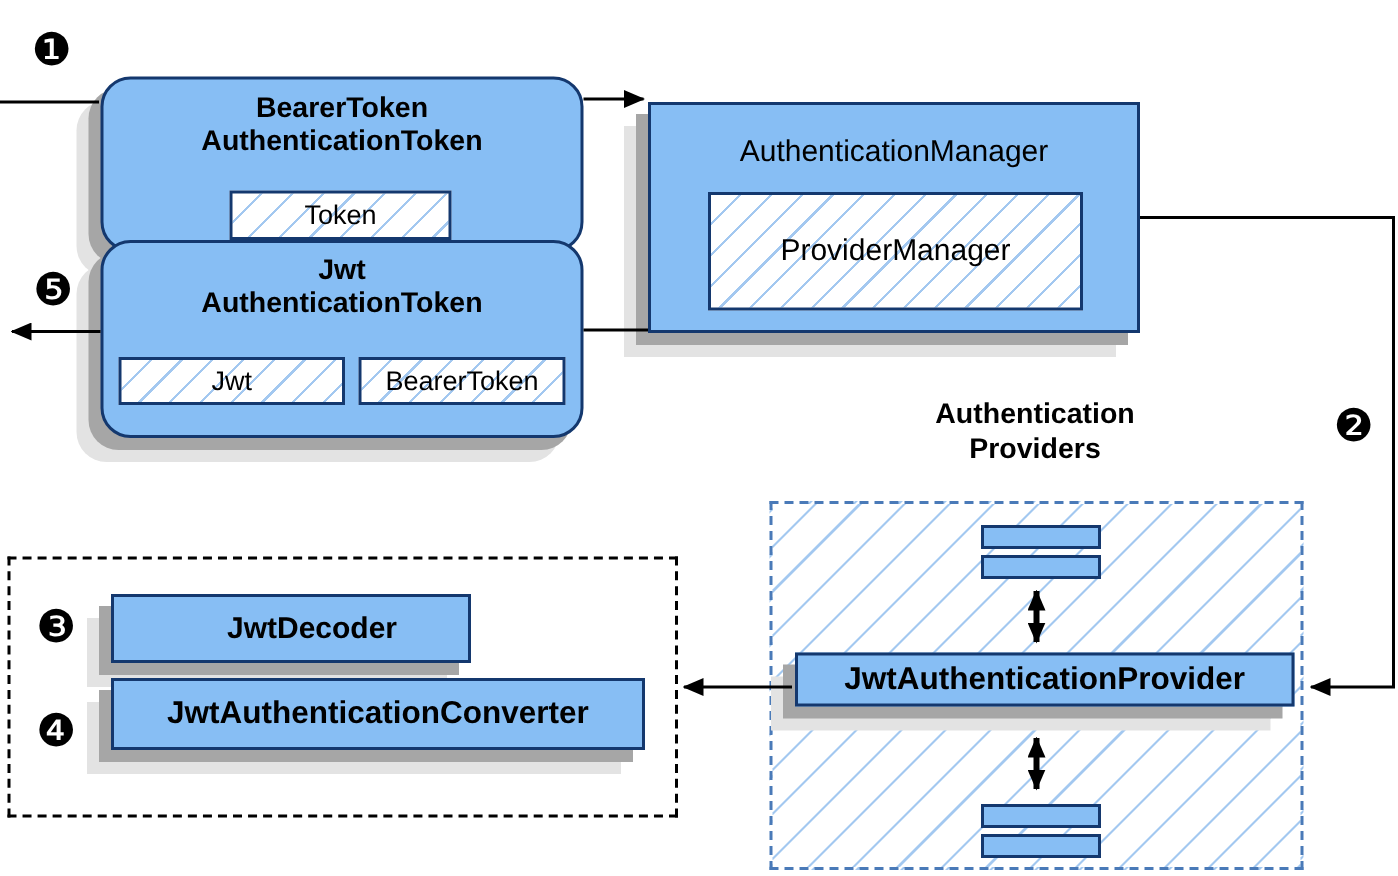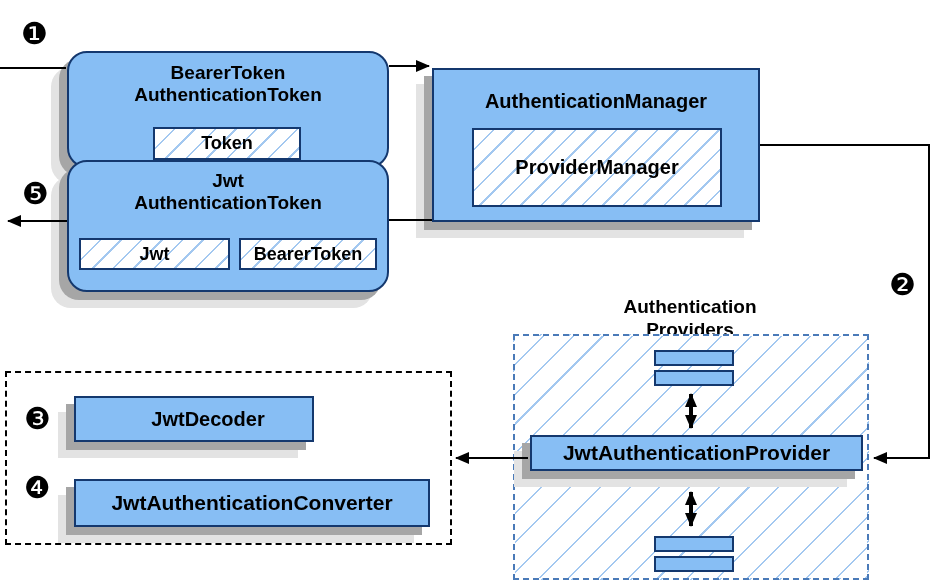--- a/index.html
+++ b/index.html
@@ -23,26 +23,26 @@
     border:2px solid var(--box-border);box-sizing:border-box;
   }
   .rounded{border-radius:20px;}
   .shadowed{box-shadow:-8px 8px 0 0 var(--shadow-dark),-16px 16px 0 0 var(--shadow-light);}
   .title2{
     position:absolute;left:0;width:100%;text-align:center;
     font-weight:bold;font-size:19px;line-height:22px;
   }
   .title1{
     position:absolute;left:0;width:100%;text-align:center;
-    font-weight:bold;font-size:20px;line-height:22px;
+    font-weight:normal;font-size:20px;line-height:22px;
   }
   .inner-box{
     position:absolute;border:2px solid var(--box-border);box-sizing:border-box;
     display:flex;align-items:center;justify-content:center;
-    font-weight:bold;font-size:18px;
+    font-weight:normal;font-size:18px;
     background-color:#fff;
     background-image:repeating-linear-gradient(135deg,rgba(0,0,0,0) 0 13px,var(--hatch-line) 13px 14.5px);
   }
   .hatch-area{
     position:absolute;box-sizing:border-box;
     background-color:#fff;
     background-image:repeating-linear-gradient(135deg,rgba(0,0,0,0) 0 19.5px,var(--hatch-line) 19.5px 21px);
     border:2px dashed var(--providers-dash-border);
   }
   .dotted-box{
@@ -56,21 +56,21 @@
   .bar{
     position:absolute;width:80px;height:16px;box-sizing:border-box;
     background:var(--box-fill);border:2px solid var(--box-border);
   }
   .step{
     position:absolute;font-family:"DejaVu Sans",sans-serif;
     font-size:30px;line-height:30px;color:#000;
   }
   .group-label{
     position:absolute;text-align:center;font-weight:bold;
-    font-size:19px;line-height:23px;margin-top:30px;
+    font-size:19px;line-height:23px;
   }
   svg.arrow-layer{position:absolute;left:0;top:0;pointer-events:none;}
 </style>
 </head>
 <body>
 
 <div class="canvas">
 
   <div class="box-blue rounded shadowed" style="left:67px;top:3px;width:322px;height:117px;margin-top:48px;">
     <div class="title2" style="top:9px;">
@@ -114,21 +114,21 @@
       <span>JwtAuthenticationProvider</span>
     </div>
     <div class="bar" style="left:139px;top:200px;"></div>
     <div class="bar" style="left:139px;top:220px;"></div>
   </div>
 
   <div class="dotted-box" style="left:5px;top:371px;width:447px;height:174px;">
     <div class="box-blue shadowed label-box" style="left:67px;top:23px;width:240px;height:46px;font-size:20px;padding-left:28px;">
       <span>JwtDecoder</span>
     </div>
-    <div class="box-blue shadowed label-box" style="left:67px;top:106px;width:356px;height:48px;font-size:21px;">
+    <div class="box-blue shadowed label-box" style="left:67px;top:79px;width:356px;height:48px;font-size:21px;">
       <span>JwtAuthenticationConverter</span>
     </div>
   </div>
 
   <span class="step" style="left:21px;top:19px;">❶</span>
   <span class="step" style="left:889px;top:270px;">❷</span>
   <span class="step" style="left:24px;top:404px;">❸</span>
   <span class="step" style="left:24px;top:473px;">❹</span>
   <span class="step" style="left:22px;top:179px;">❺</span>
 

